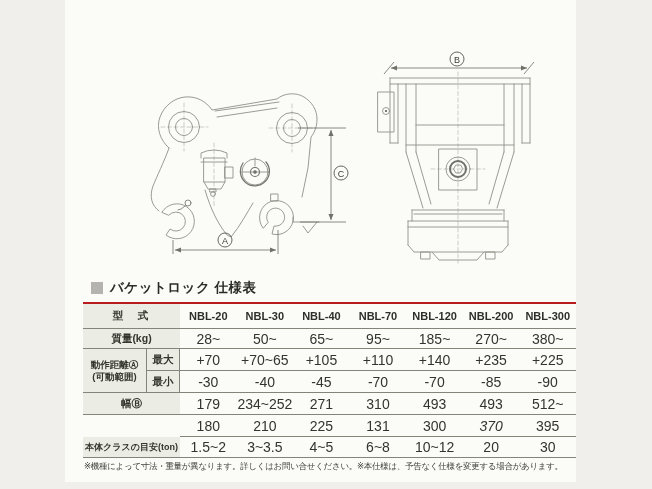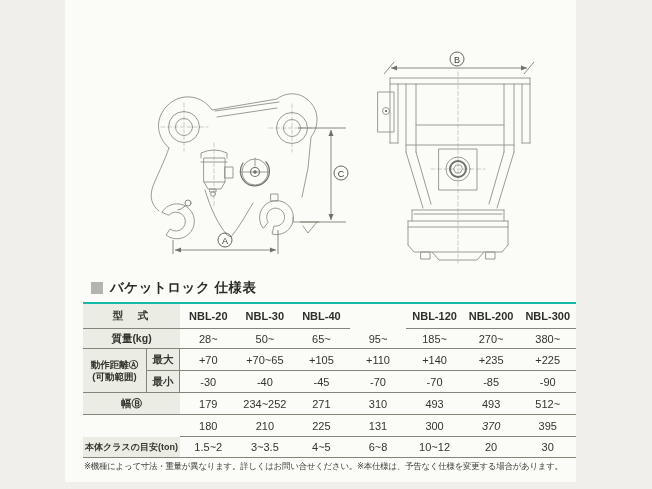--- a/index.html
+++ b/index.html
@@ -29,37 +29,37 @@
   .title-text{
     font-size:13.5px;font-weight:bold;color:#2b2c26;letter-spacing:0.5px;
     margin:0;white-space:nowrap;
   }
 
   .spec-table{
     position:absolute;left:18px;top:302px;width:493px;
     display:grid;
     grid-template-columns:64px 33px repeat(7,1fr);
     grid-template-rows:25px 20px 22px 22px 22px 22px 21px;
-    border-top:2px solid #14b8a6;
+    border-top:2px solid #b91c1c;
     box-sizing:border-box;
   }
   .cell{
     display:flex;align-items:center;justify-content:center;
     border-bottom:1px solid #83857b;
     box-sizing:border-box;
     text-align:center;
   }
   .lab{
     background:#ebede4;font-weight:bold;font-size:10.5px;color:#33342d;
     white-space:nowrap;
   }
   .lab.small{font-size:9px;}
   .lab.two-line{flex-direction:column;line-height:1.2;font-size:9.5px;}
   .mod{font-weight:bold;font-size:11px;color:#2e2f29;}
-  .val{font-size:11px;color:#33342e;}
+  .val{font-size:14px;color:#33342e;}
   .vline-r{border-right:1px solid #83857b;}
   .spaced{letter-spacing:2px;}
 
   .footnote{
     position:absolute;left:19px;top:461px;width:492px;margin:0;
     font-size:8.5px;color:#41423c;white-space:nowrap;letter-spacing:-0.3px;
   }
 </style>
 </head>
 <body>
@@ -202,20 +202,21 @@
     <span class="title-square"></span>
     <h1 class="title-text">バケットロック 仕様表</h1>
   </div>
 
   <div class="spec-table">
 
     <div class="cell lab spaced" style="grid-column:1/3;grid-row:1;">型　式</div>
     <div class="cell mod" style="grid-column:3;grid-row:1;">NBL-20</div>
     <div class="cell mod" style="grid-column:4;grid-row:1;">NBL-30</div>
     <div class="cell mod" style="grid-column:5;grid-row:1;">NBL-40</div>
+    <div class="cell mod" style="grid-column:6;grid-row:1;">NBL-70</div>
     <div class="cell mod" style="grid-column:7;grid-row:1;">NBL-120</div>
     <div class="cell mod" style="grid-column:8;grid-row:1;">NBL-200</div>
     <div class="cell mod" style="grid-column:9;grid-row:1;">NBL-300</div>
 
     <div class="cell lab" style="grid-column:1/3;grid-row:2;">質量(kg)</div>
     <div class="cell val" style="grid-column:3;grid-row:2;">28~</div>
     <div class="cell val" style="grid-column:4;grid-row:2;">50~</div>
     <div class="cell val" style="grid-column:5;grid-row:2;">65~</div>
     <div class="cell val" style="grid-column:6;grid-row:2;">95~</div>
     <div class="cell val" style="grid-column:7;grid-row:2;">185~</div>

